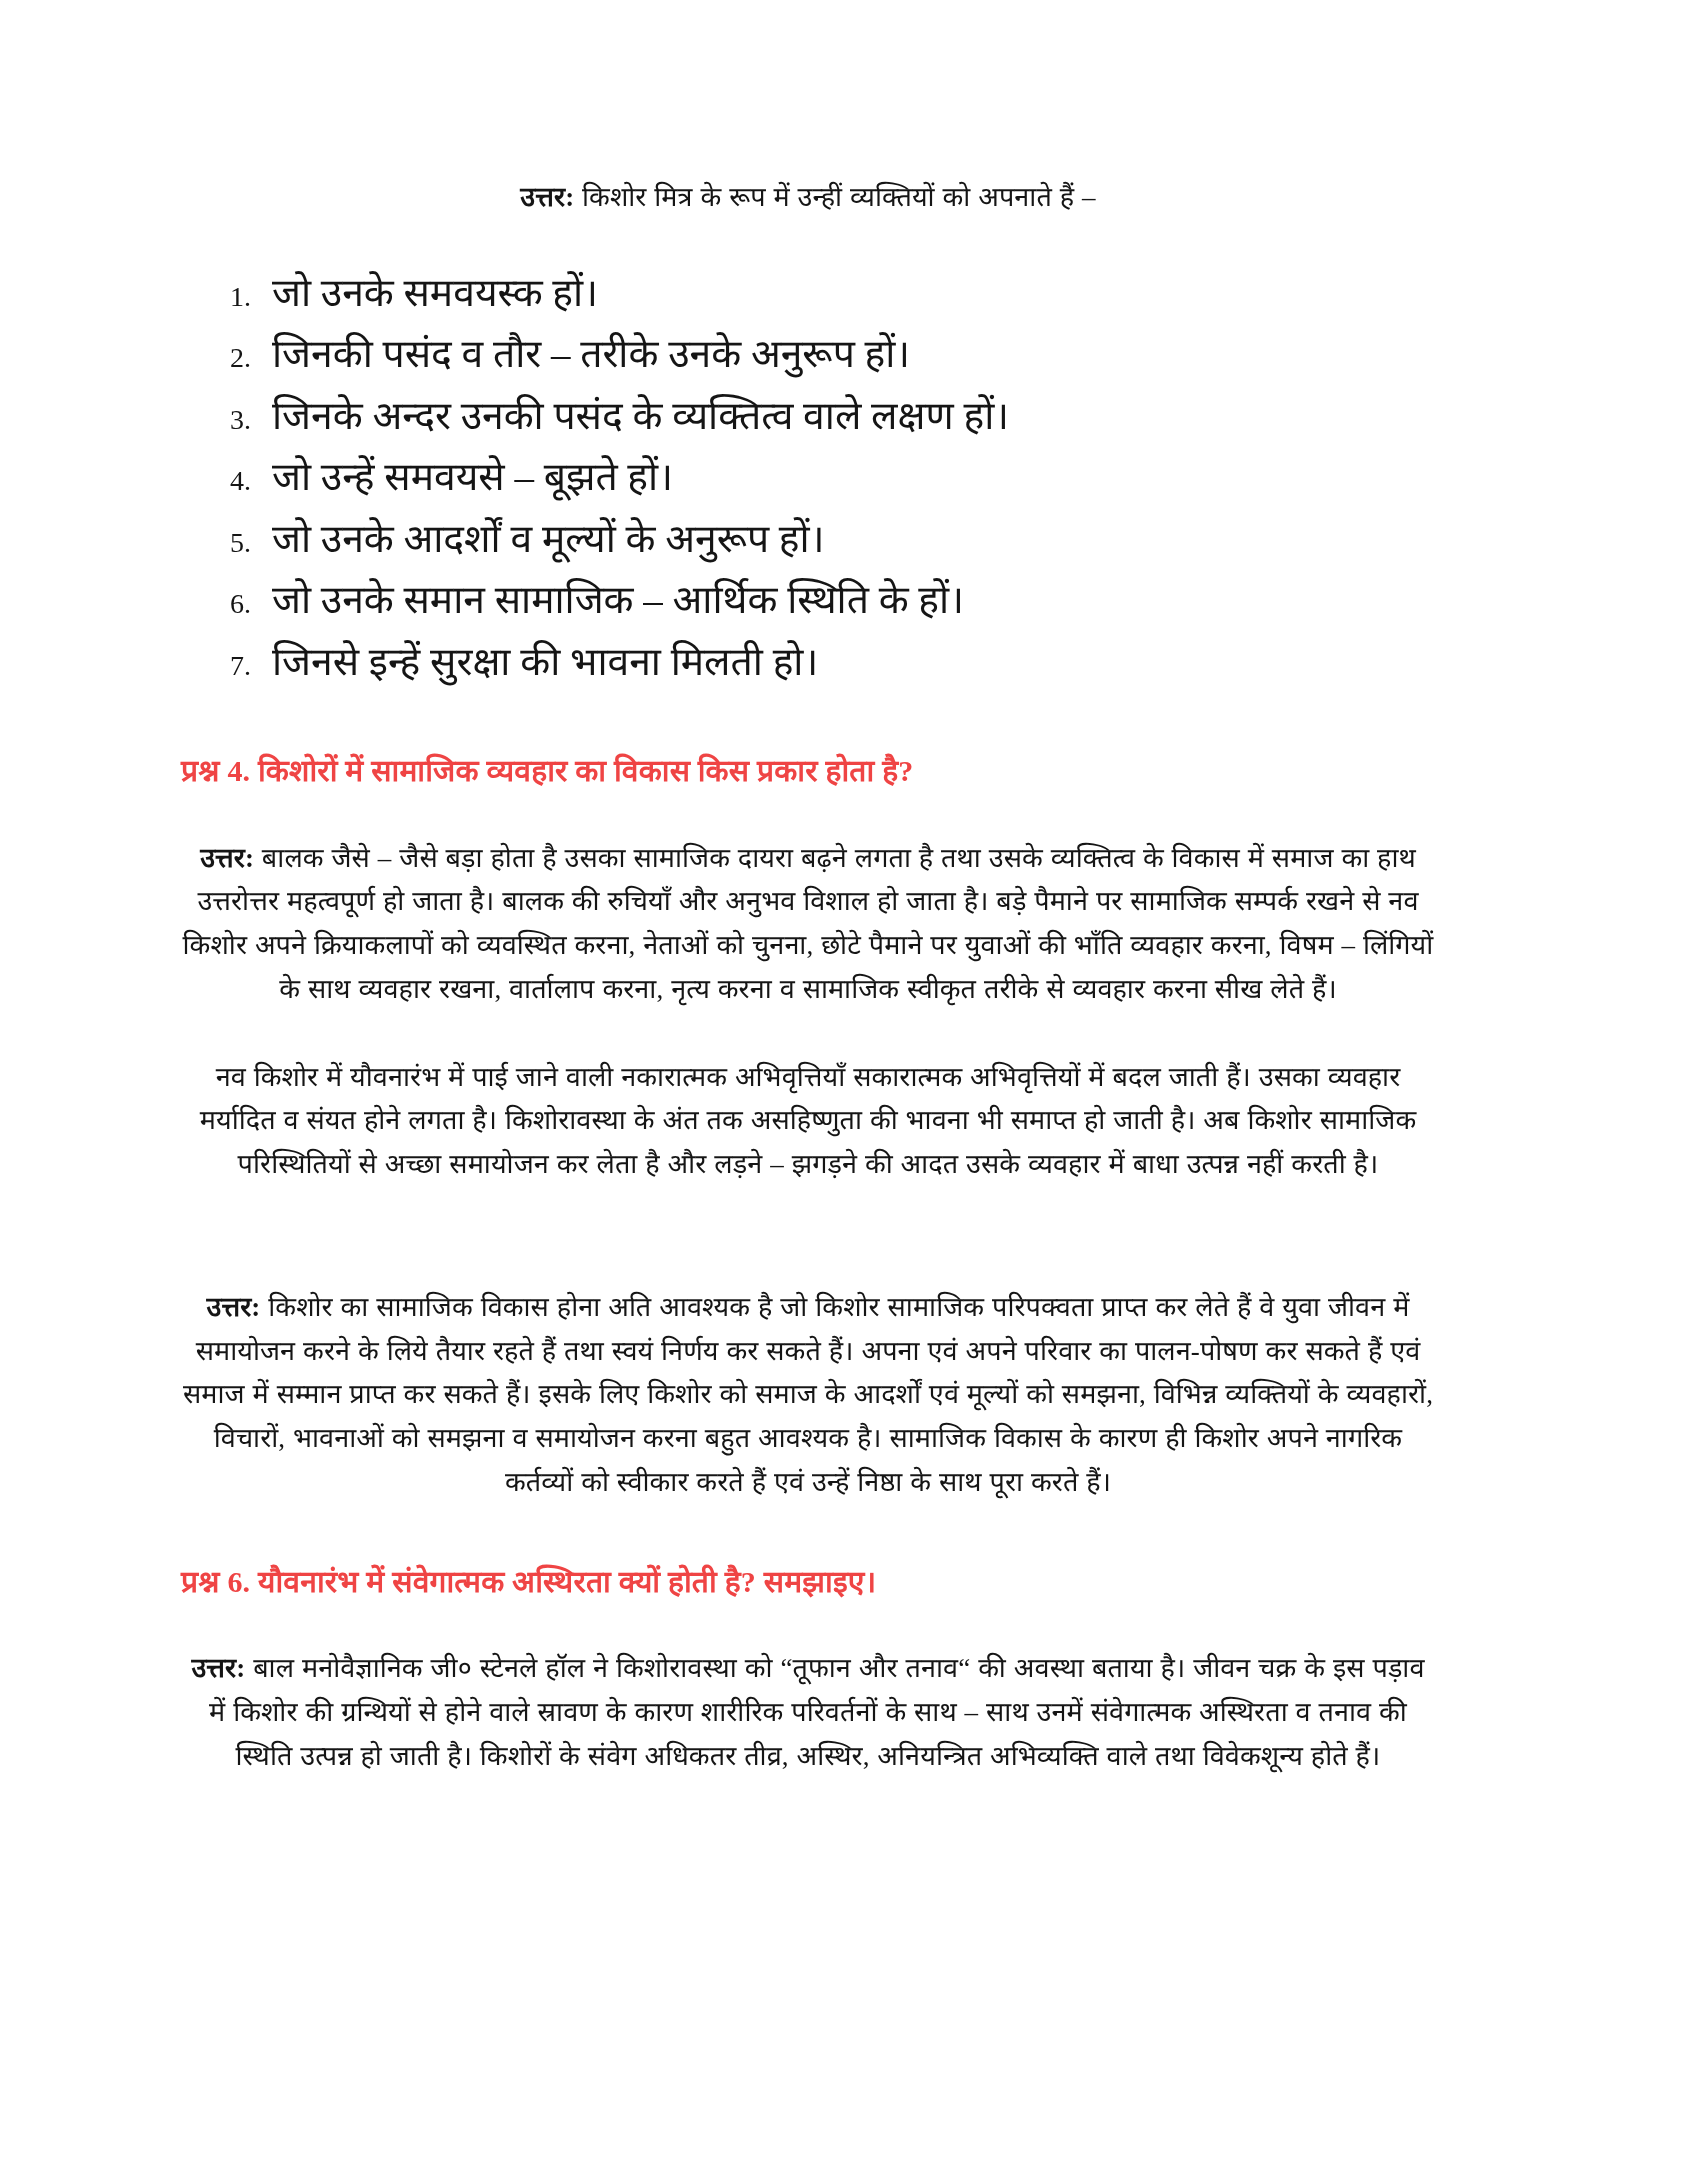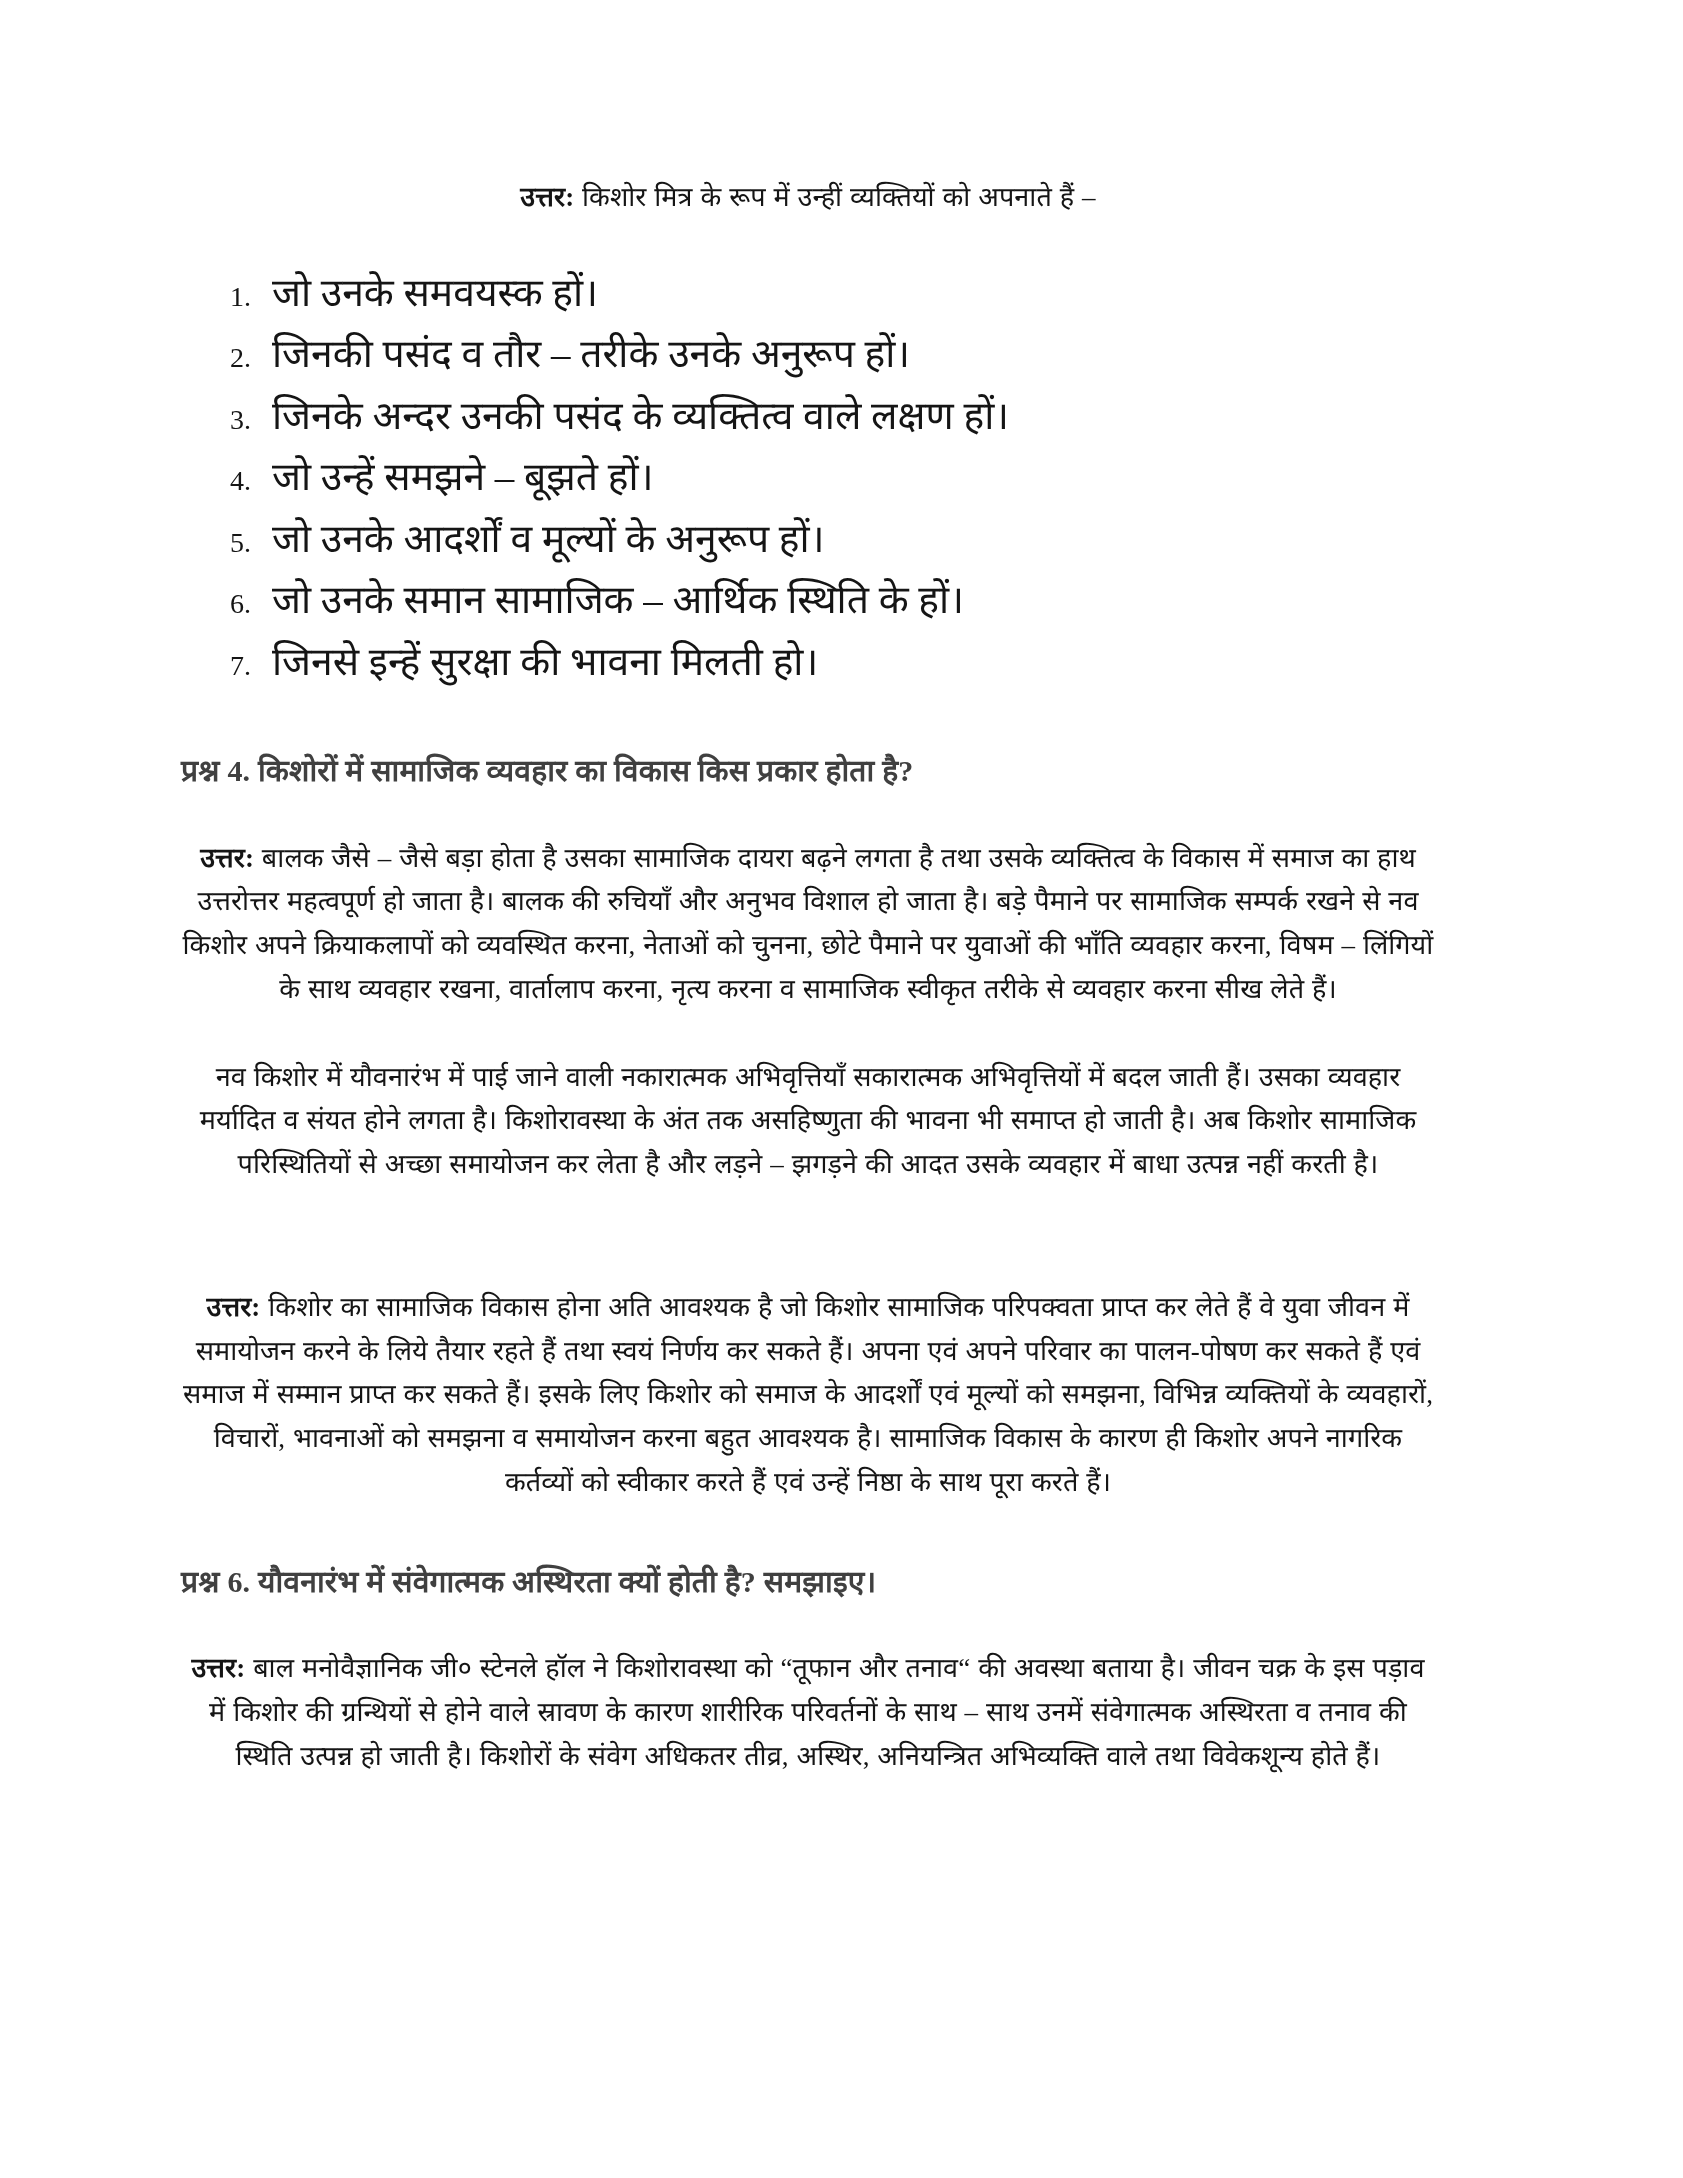--- a/index.html
+++ b/index.html
@@ -57,21 +57,21 @@
   ol.answer-list li::marker {
     font-size: 28px;
   }
 
   
   .question {
     font-size: 30px;
     font-weight: bold;
     line-height: 1.45;
     margin: 0;
-    color: #404040;
+    color: #ef4444;
     letter-spacing: 0.2px;
     font-family: Liberation Serif, serif;
   }
 
   
   .page, .para, .question, ol.answer-list li {
     -webkit-font-smoothing: antialiased;
   }
 </style>
 </head>
@@ -82,21 +82,21 @@
   <p class="para">
     <span class="lead">उत्तर:</span><span> किशोर मित्र के रूप में उन्हीं व्यक्तियों को अपनाते हैं –</span>
   </p>
 
   <div class="spacer-md"></div>
 
   <ol class="answer-list">
     <li>जो उनके समवयस्क हों।</li>
     <li>जिनकी पसंद व तौर – तरीके उनके अनुरूप हों।</li>
     <li>जिनके अन्दर उनकी पसंद के व्यक्तित्व वाले लक्षण हों।</li>
-    <li>जो उन्हें समझने – बूझते हों।</li>
+    <li>जो उन्हें समवयसे – बूझते हों।</li>
     <li>जो उनके आदर्शों व मूल्यों के अनुरूप हों।</li>
     <li>जो उनके समान सामाजिक – आर्थिक स्थिति के हों।</li>
     <li>जिनसे इन्हें सुरक्षा की भावना मिलती हो।</li>
   </ol>
 
   <div class="spacer-lg"></div>
 
   <h2 class="question">प्रश्न 4. किशोरों में सामाजिक व्यवहार का विकास किस प्रकार होता है?</h2>
 
   <div class="spacer-md"></div>

